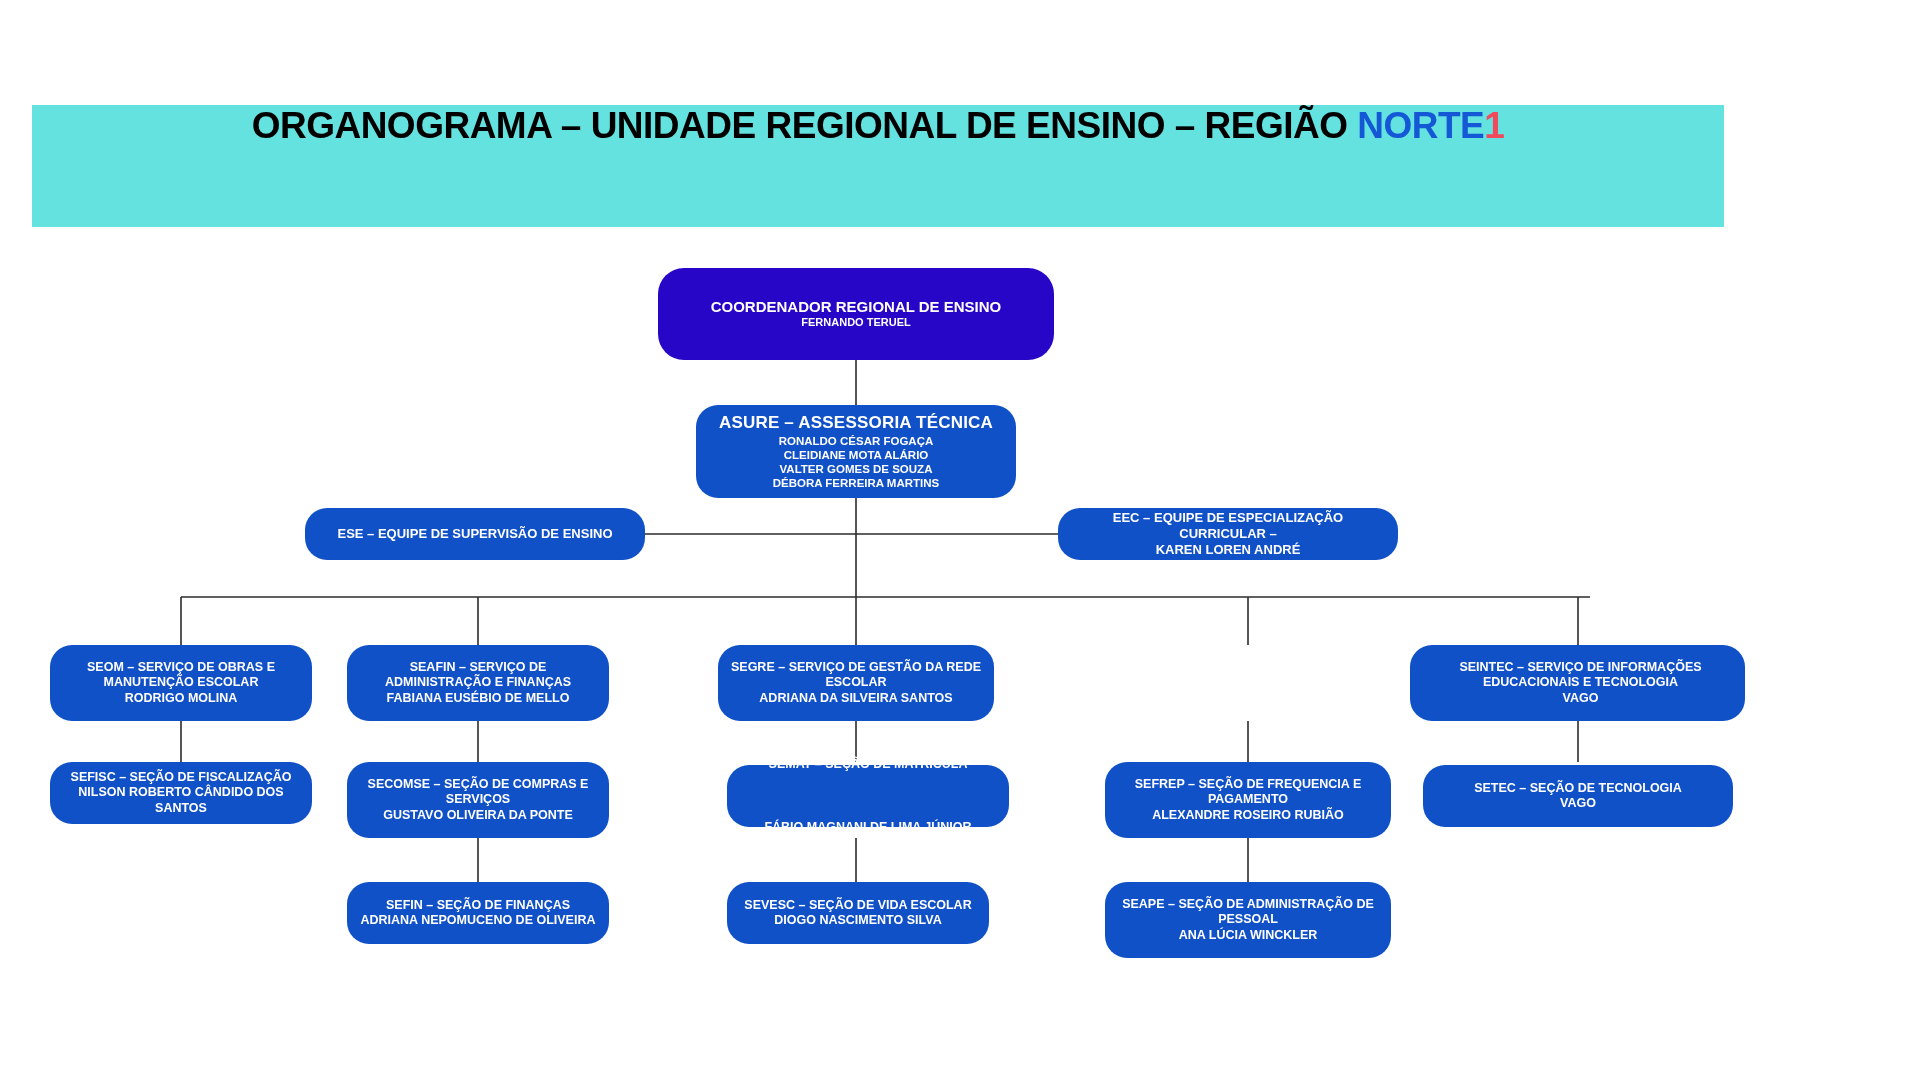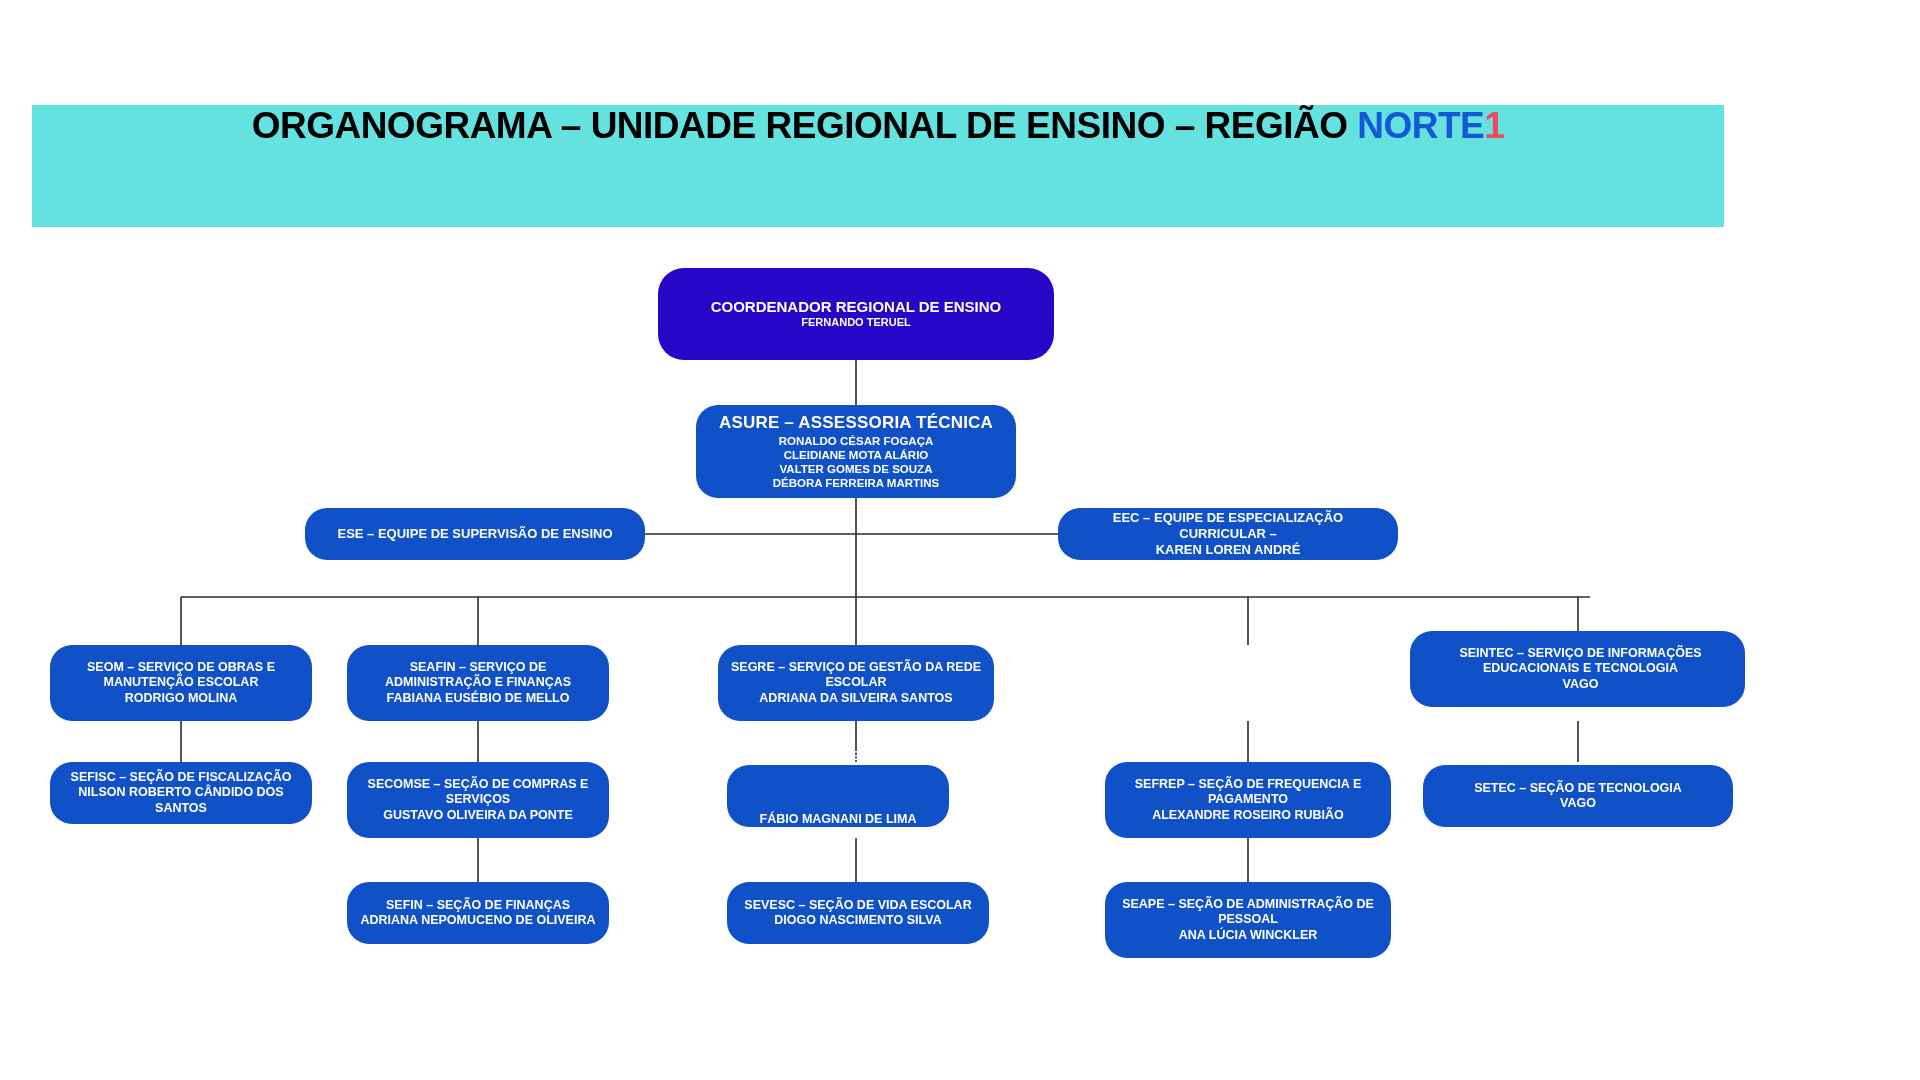--- a/index.html
+++ b/index.html
@@ -164,36 +164,36 @@
     <span class="title">SEGRE – SERVIÇO DE GESTÃO DA REDE ESCOLAR</span>
     <span class="sub">ADRIANA DA SILVEIRA SANTOS</span>
   </div>
 
   <div class="node node-blue lvl-svc" style="left:347px; top:645px; width:262px; height:76px;">
     <span class="title">SEAFIN – SERVIÇO DE ADMINISTRAÇÃO E FINANÇAS</span>
     <span class="sub">FABIANA EUSÉBIO DE MELLO</span>
   </div>
 
 
-  <div class="node node-blue lvl-svc" style="left:1410px; top:631px; width:335px; height:76px;padding-left:16px;">
+  <div class="node node-blue lvl-svc" style="left:1410px; top:645px; width:335px; height:76px;padding-left:16px;">
     <span class="title">SEINTEC – SERVIÇO DE INFORMAÇÕES EDUCACIONAIS E TECNOLOGIA</span>
     <span class="sub">VAGO</span>
   </div>
 
   <div class="node node-blue lvl-sec" style="left:50px; top:762px; width:262px; height:62px;">
     <span class="title">SEFISC – SEÇÃO DE FISCALIZAÇÃO</span>
     <span class="sub">NILSON ROBERTO CÂNDIDO DOS SANTOS</span>
   </div>
 
   <div class="node node-blue lvl-sec" style="left:347px; top:762px; width:262px; height:76px;">
     <span class="title">SECOMSE – SEÇÃO DE COMPRAS E SERVIÇOS</span>
     <span class="sub">GUSTAVO OLIVEIRA DA PONTE</span>
   </div>
 
-  <div class="node node-blue lvl-sec" style="left:727px; top:765px; width:222px; height:62px;gap:48px;">
+  <div class="node node-blue lvl-sec" style="left:727px; top:765px; width:282px; height:62px;gap:48px;">
     <span class="title">SEMAT – SEÇÃO DE MATRICULA</span>
     <span class="sub">FÁBIO MAGNANI DE LIMA JÚNIOR</span>
   </div>
 
   <div class="node node-blue lvl-sec" style="left:1105px; top:762px; width:286px; height:76px;">
     <span class="title">SEFREP – SEÇÃO DE FREQUENCIA E PAGAMENTO</span>
     <span class="sub">ALEXANDRE ROSEIRO RUBIÃO</span>
   </div>
 
   <div class="node node-blue lvl-sec" style="left:1423px; top:765px; width:310px; height:62px;">

